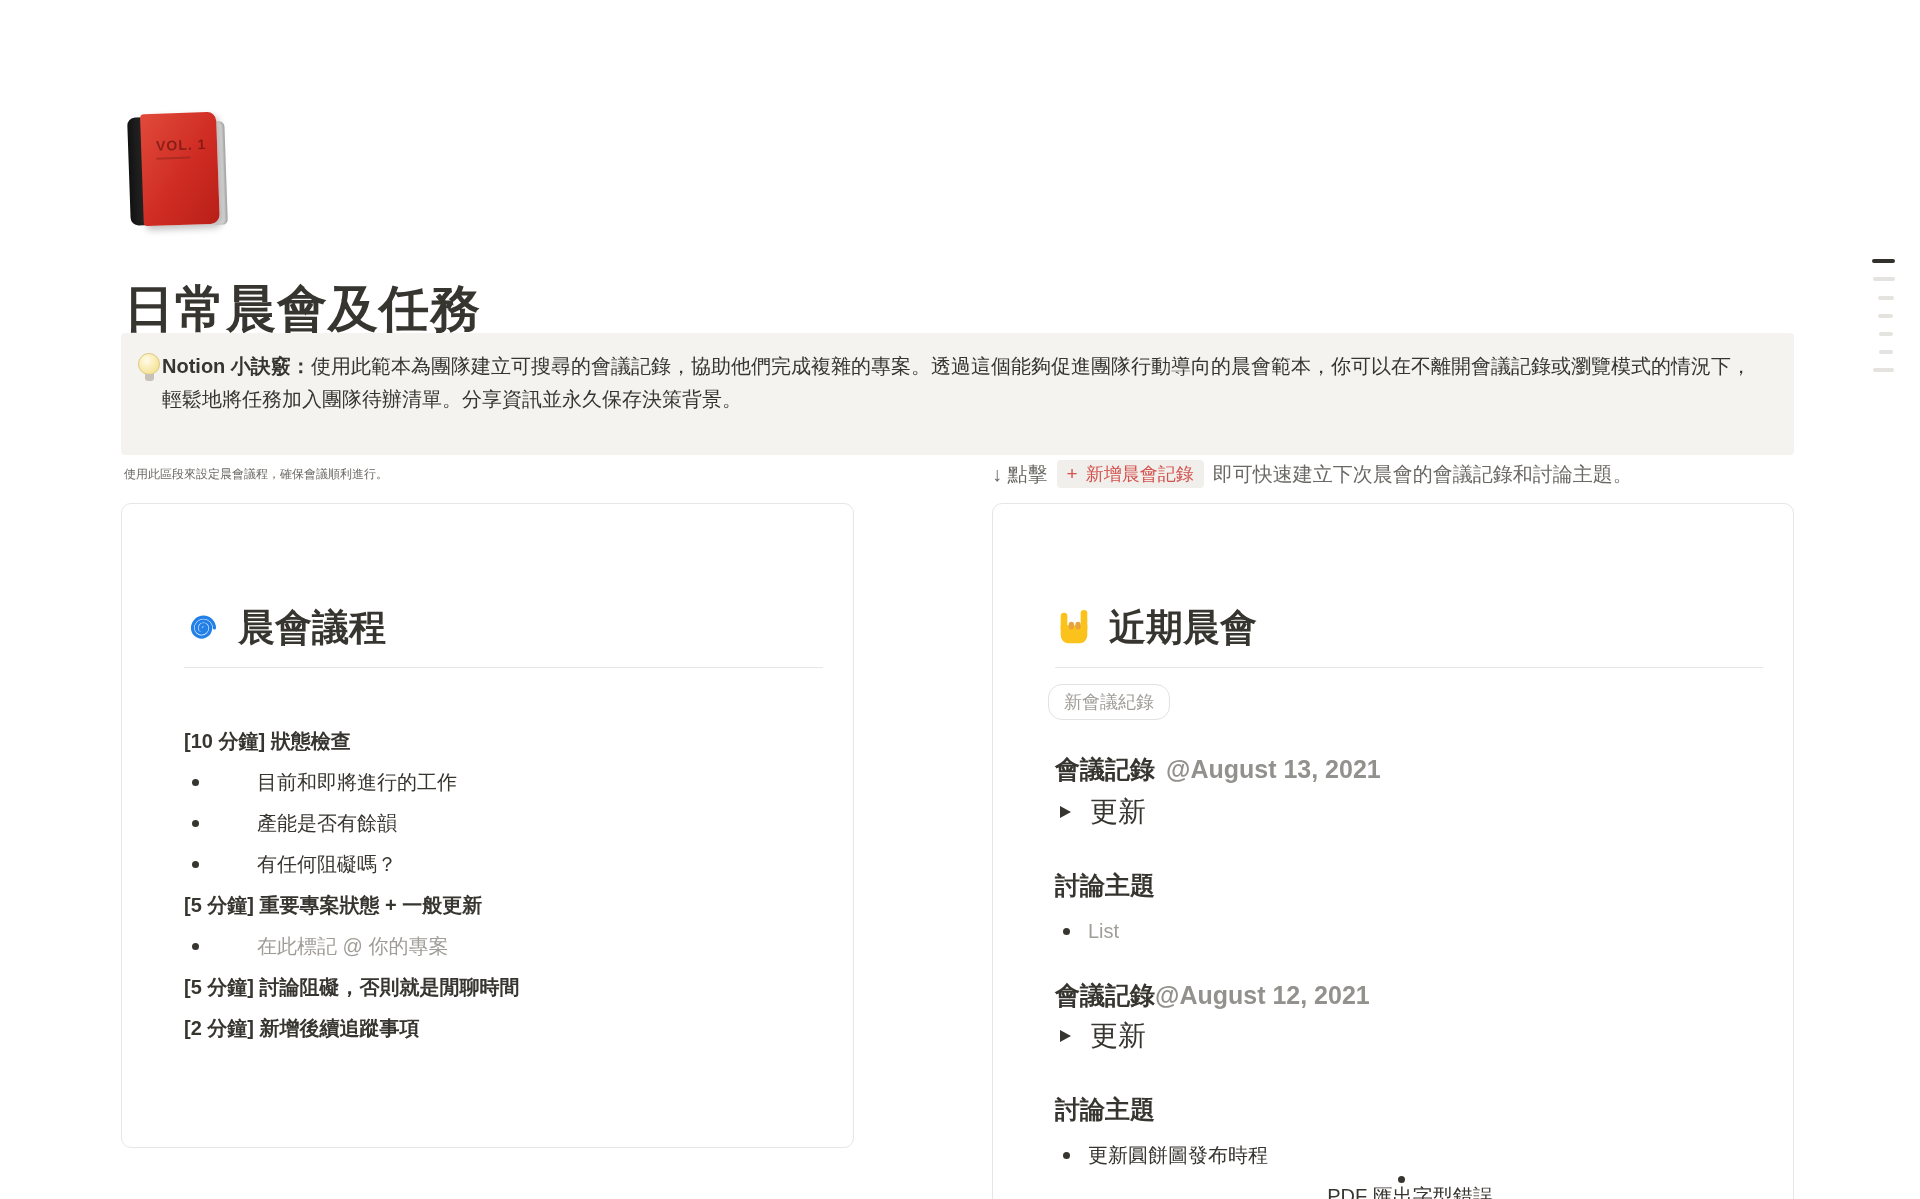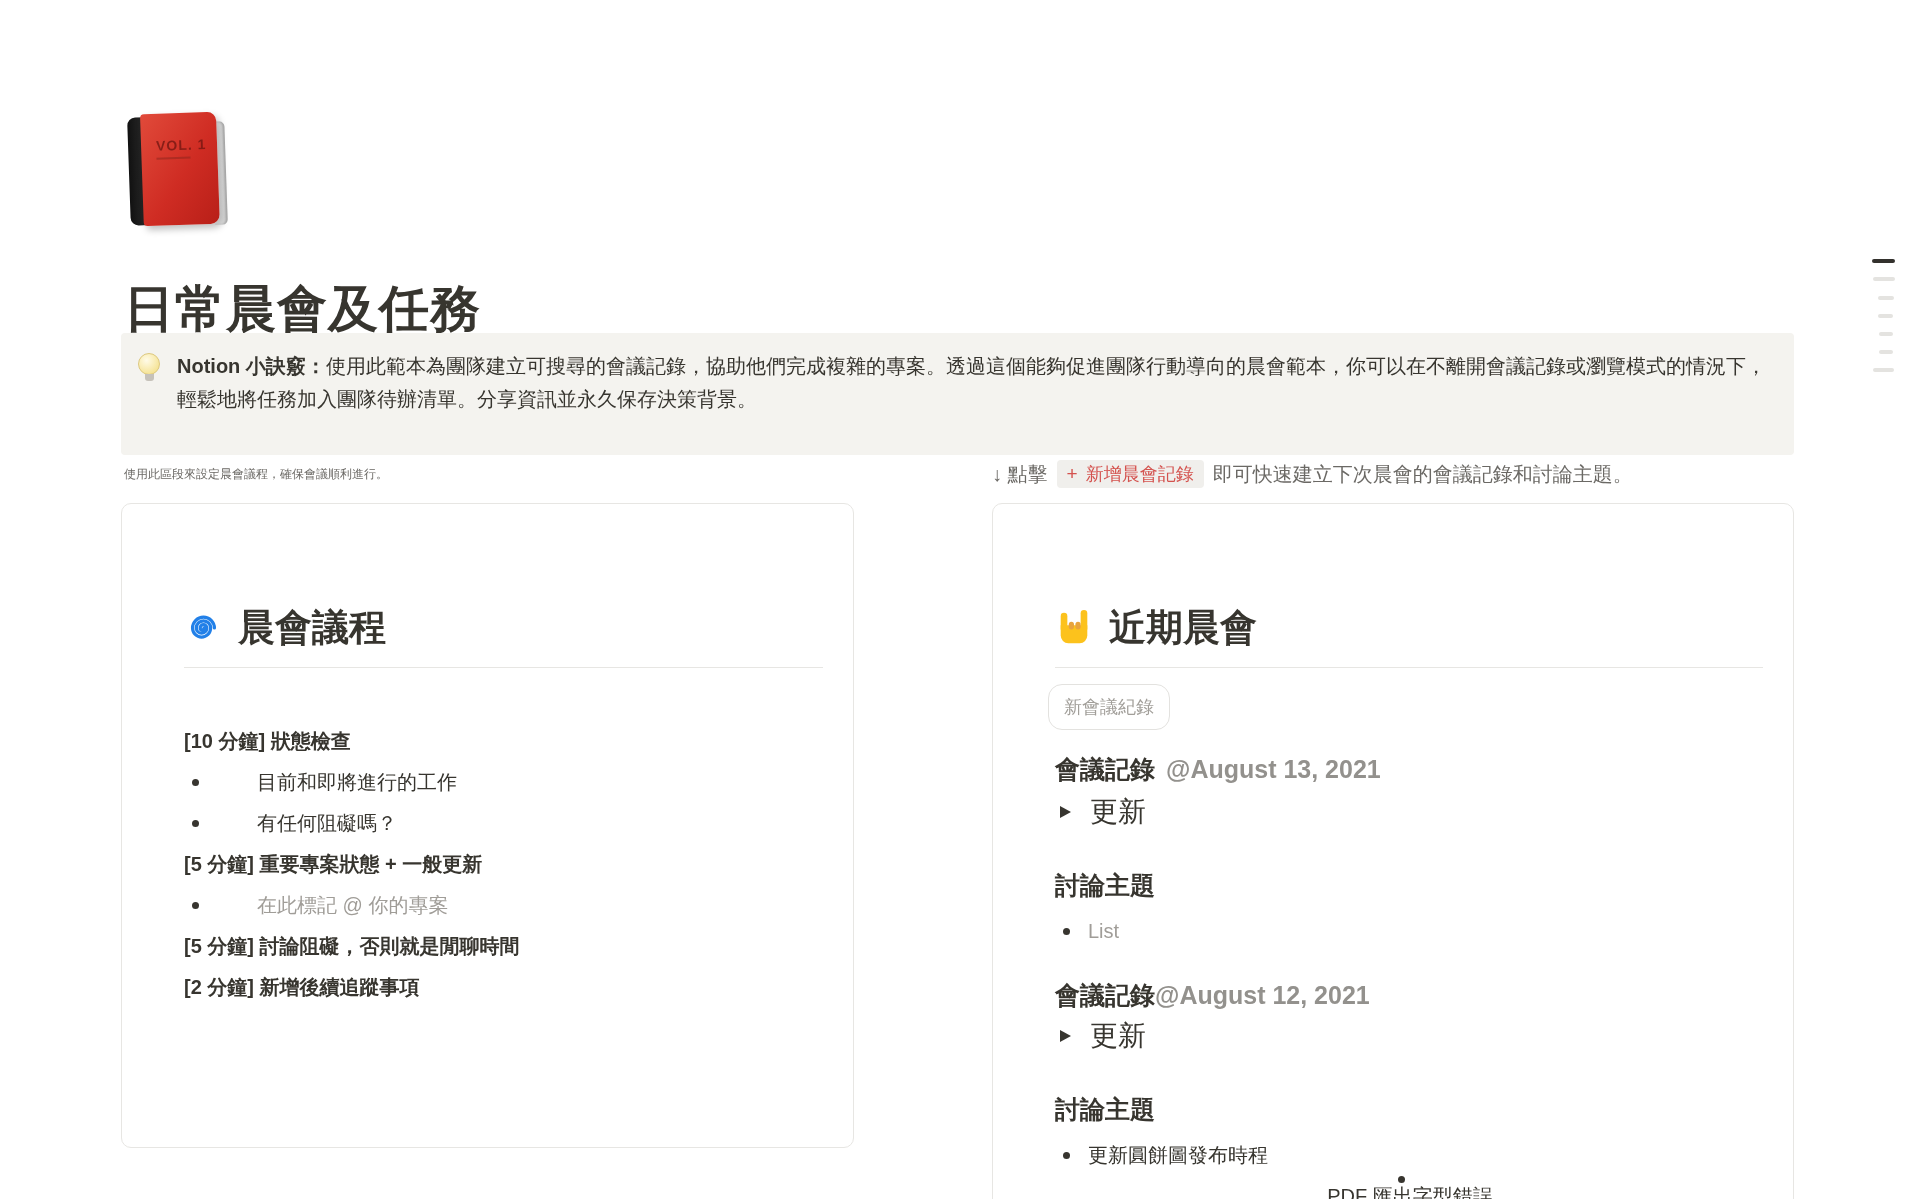--- a/index.html
+++ b/index.html
@@ -13,21 +13,21 @@
   .book-pages{position:absolute;right:3px;top:10px;width:13px;height:103px;background:linear-gradient(90deg,#ffffff,#d2d2d2);border-radius:0 5px 5px 0;box-shadow:inset -2px 0 2px rgba(0,0,0,.2);}
   .book-cover{position:absolute;left:13px;top:0;width:76px;height:112px;background:linear-gradient(125deg,#e14a3a 0%,#cf2c23 55%,#b81f18 100%);border-radius:4px 9px 9px 4px;box-shadow:3px 4px 7px rgba(0,0,0,.25);}
   .book-caption{position:absolute;left:15px;top:24px;font-size:14px;font-weight:700;color:#6e1510;letter-spacing:1px;opacity:.75;}
   .book-byline{position:absolute;left:15px;top:44px;width:34px;height:2px;background:#8a241c;opacity:.5;}
 
   
   .page-title{position:absolute;left:124px;top:246px;font-size:50px;line-height:58px;font-weight:700;letter-spacing:1px;color:#37352f;}
 
   
   .callout{position:absolute;left:121px;top:333px;width:1673px;height:122px;background:#f4f3ef;border-radius:4px;
-           box-sizing:border-box;display:flex;gap:15px;padding:17px 26px 16px 15px;}
+           box-sizing:border-box;display:flex;padding:17px 26px 16px 15px;}
   .bulb{flex:0 0 auto;width:26px;margin-top:3px;}
   .bulb-glass{width:22px;height:22px;border-radius:50%;background:radial-gradient(circle at 38% 32%,#fffbe8,#f6e59b 70%,#eed77f);border:1px solid #ddc87e;margin:0 auto;box-sizing:border-box;}
   .bulb-base{width:9px;height:7px;background:#c6c2ba;border-radius:0 0 3px 3px;margin:-1px auto 0;}
   .callout-text{font-size:20px;line-height:33px;color:#37352f;}
   .callout-text b{font-weight:700;}
 
   
   .intro-left{position:absolute;left:124px;top:466px;font-size:12px;color:#6b6965;}
   .intro-right{position:absolute;left:992px;top:460px;font-size:20px;color:#6b6965;display:flex;align-items:center;gap:9px;}
   .inline-chip{display:inline-flex;align-items:center;gap:8px;background:#f0efec;border-radius:4px;padding:4px 10px 5px;font-size:18px;color:#d4524e;line-height:1;}
@@ -43,21 +43,21 @@
 
   
   .agenda{position:absolute;left:62px;right:36px;top:217px;}
   .agenda-row{height:41px;display:flex;align-items:center;font-size:20px;}
   .agenda-row.bold{font-weight:700;color:#37352f;}
   .bullet-row{padding-left:8px;gap:40px;}
   .dot{flex:0 0 auto;width:7px;height:7px;border-radius:50%;background:#37352f;margin-right:18px;}
   .gray-text{color:#a09d98;}
 
   
-  .new-note-btn{position:absolute;left:55px;top:180px;height:46px;display:inline-flex;align-items:center;
+  .new-note-btn{position:absolute;left:55px;top:180px;height:36px;display:inline-flex;align-items:center;
                 padding:0 15px;border:1px solid #e3e2df;border-radius:14px;background:#fff;
                 font-size:18px;color:#a19e99;cursor:pointer;}
   .meetings{position:absolute;left:62px;right:36px;top:240px;}
   .m-title{height:50px;display:flex;align-items:center;}
   .m-title .h3{font-size:25px;font-weight:700;color:#37352f;}
   .mention{font-size:25px;font-weight:600;color:#93918d;}
   .mention.spaced{margin-left:11px;}
   .toggle-row{height:36px;display:flex;align-items:center;font-size:28px;color:#37352f;}
   .tri{width:0;height:0;border-left:11px solid #37352f;border-top:6.5px solid transparent;border-bottom:6.5px solid transparent;margin:0 19px 0 5px;}
   .topics-h{margin-top:36px;height:38px;display:flex;align-items:center;font-size:25px;font-weight:700;color:#37352f;}
@@ -131,20 +131,24 @@
     <div class="agenda">
       <div class="agenda-row bold">
           <span>[10 分鐘] 狀態檢查</span>
         </div>
       <div class="agenda-row bullet-row">
           <span class="dot"></span>
           <span>目前和即將進行的工作</span>
         </div>
       <div class="agenda-row bullet-row">
           <span class="dot"></span>
+          <span>產能是否有餘韻</span>
+        </div>
+      <div class="agenda-row bullet-row">
+          <span class="dot"></span>
           <span>有任何阻礙嗎？</span>
         </div>
       <div class="agenda-row bold">
           <span>[5 分鐘] 重要專案狀態 + 一般更新</span>
         </div>
       <div class="agenda-row bullet-row">
           <span class="dot"></span>
           <span class="gray-text">在此標記 @ 你的專案</span>
         </div>
       <div class="agenda-row bold">

